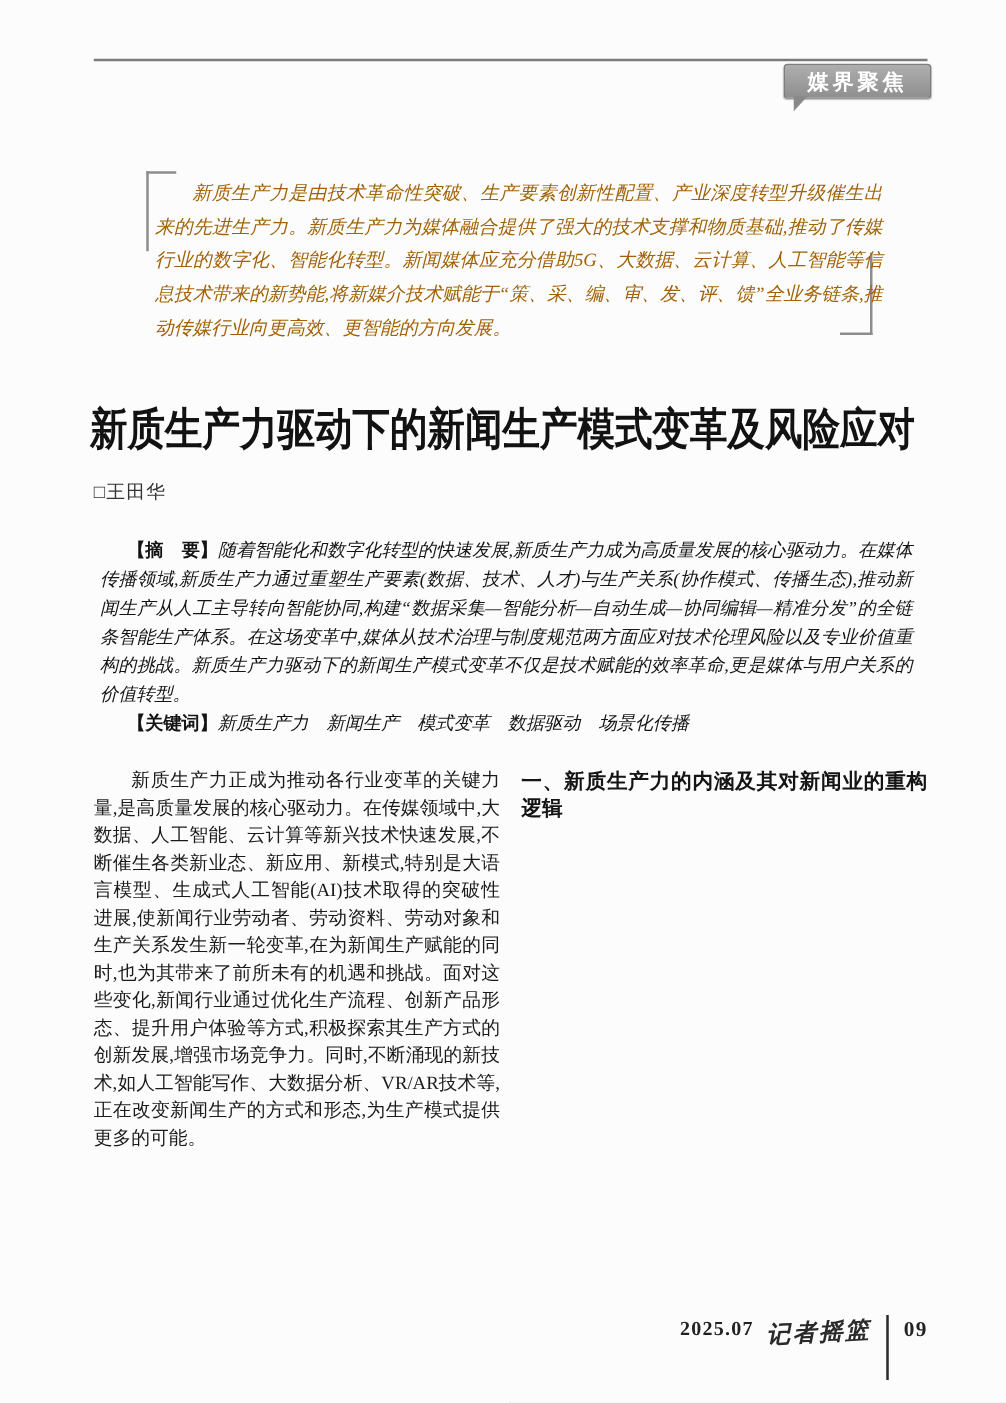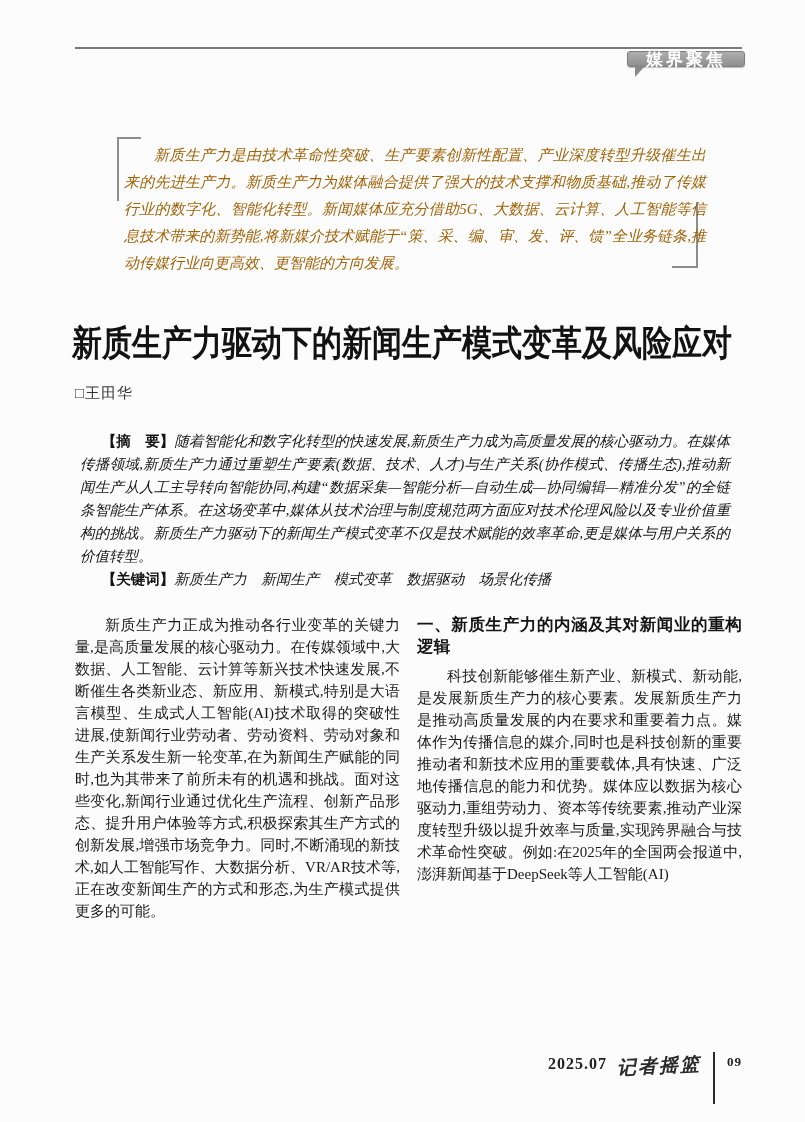--- a/index.html
+++ b/index.html
@@ -5,21 +5,21 @@
   * { margin:0; padding:0; box-sizing:border-box; }
   html,body { background:#e9e9e9; }
   .page {
     position:relative; width:805px; height:1122px; margin:0 auto;
     background:#fcfcfc; overflow:hidden; color:#1b1b1b;
     font-family:"Liberation Serif","DejaVu Serif",serif;
   }
   
   .top-rule { position:absolute; left:75px; top:47px; width:667px; height:2px; background:#7c7c7c; }
   .badge {
-    position:absolute; left:627px; top:51px; width:118px; height:16px;
+    position:absolute; left:627px; top:51px; width:118px; height:28px;
     background:linear-gradient(#aeaeae,#8f8f8f); border:1px solid #7e7e7e;
     border-radius:3px; display:flex; align-items:center; justify-content:center;
     color:#ffffff; font-family:"Liberation Sans","DejaVu Sans",sans-serif;
     font-size:17px; font-weight:bold; letter-spacing:3px;
     box-shadow:0 1px 1px rgba(0,0,0,.25);
   }
   .badge::after {
     content:""; position:absolute; left:7px; bottom:-11px; width:0; height:0;
     border-top:12px solid #898989; border-right:11px solid transparent;
   }
@@ -53,32 +53,32 @@
     font-family:Liberation Serif, serif; }
   .kai { font-style:italic; white-space:pre-wrap; }
   
   .body-cols { position:absolute; left:75px; top:598px; width:667px; height:450px; }
   .col { position:absolute; top:16px; width:325px; font-size:15px; line-height:22px;
     text-align:justify; color:#1a1a1a; }
   .col-left { left:0; }
   .col-right { left:342px; }
   .col p { text-indent:2em; }
   .section-heading {
-    font-family:Liberation Serif, serif;
+    font-family:Liberation Sans, sans-serif;
     font-size:16.5px; font-weight:bold; color:#141414;
     text-indent:0 !important; margin-bottom:7px; letter-spacing:0.2px;
   }
   .lead-kai { font-style:italic; }
   
   .footer { position:absolute; top:1052px; right:63px; display:flex; align-items:flex-start; }
   .footer .issue { font-weight:bold; font-size:16px; color:#222; letter-spacing:1px; margin-top:3px; }
   .footer .logo { font-style:italic; font-weight:bold; font-size:19px; color:#2a2a2a;
     margin:0 12px 0 10px; transform:rotate(-3deg); letter-spacing:2px; margin-top:1px; }
   .footer .vbar { width:2px; height:52px; background:#2a2a2a; margin-right:12px; }
-  .footer .pageno { font-weight:bold; font-size:13px; color:#222; margin-top:2px; letter-spacing:1px; }
+  .footer .pageno { font-weight:bold; font-size:17px; color:#222; margin-top:2px; letter-spacing:1px; }
 </style>
 </head>
 <body>
 
 <div class="page">
 
   <div class="top-rule"></div>
   <div class="badge">
     <span>媒界聚焦</span>
   </div>
@@ -94,21 +94,20 @@
     <p><span class="block-label">【摘　要】</span><span class="kai">随着智能化和数字化转型的快速发展,新质生产力成为高质量发展的核心驱动力。在媒体传播领域,新质生产力通过重塑生产要素(数据、技术、人才)与生产关系(协作模式、传播生态),推动新闻生产从人工主导转向智能协同,构建“数据采集—智能分析—自动生成—协同编辑—精准分发”的全链条智能生产体系。在这场变革中,媒体从技术治理与制度规范两方面应对技术伦理风险以及专业价值重构的挑战。新质生产力驱动下的新闻生产模式变革不仅是技术赋能的效率革命,更是媒体与用户关系的价值转型。</span></p>
     <p><span class="block-label">【关键词】</span><span class="kai">新质生产力　新闻生产　模式变革　数据驱动　场景化传播</span></p>
   </div>
 
   <div class="body-cols">
     <div class="col col-left">
       <p>新质生产力正成为推动各行业变革的关键力量,是高质量发展的核心驱动力。在传媒领域中,大数据、人工智能、云计算等新兴技术快速发展,不断催生各类新业态、新应用、新模式,特别是大语言模型、生成式人工智能(AI)技术取得的突破性进展,使新闻行业劳动者、劳动资料、劳动对象和生产关系发生新一轮变革,在为新闻生产赋能的同时,也为其带来了前所未有的机遇和挑战。面对这些变化,新闻行业通过优化生产流程、创新产品形态、提升用户体验等方式,积极探索其生产方式的创新发展,增强市场竞争力。同时,不断涌现的新技术,如人工智能写作、大数据分析、VR/AR技术等,正在改变新闻生产的方式和形态,为生产模式提供更多的可能。</p>
     </div>
     <div class="col col-right">
       <h2 class="section-heading">一、新质生产力的内涵及其对新闻业的重构逻辑</h2>
-      <p>科技创新能够催生新产业、新模式、新动能,是发展新质生产力的核心要素。发展新质生产力是推动高质量发展的内在要求和重要着力点。媒体作为传播信息的媒介,同时也是科技创新的重要推动者和新技术应用的重要载体,具有快速、广泛地传播信息的能力和优势。媒体应以数据为核心驱动力,重组劳动力、资本等传统要素,推动产业深度转型升级以提升效率与质量,实现跨界融合与技术革命性突破。例如:在2025年的全国两会报道中,澎湃新闻基于DeepSeek等人工智能(AI)</p>
     </div>
   </div>
 
   <div class="footer">
     <span class="issue">2025.07</span>
     <span class="logo">记者摇篮</span>
     <span class="vbar"></span>
     <span class="pageno">09</span>
   </div>
 

